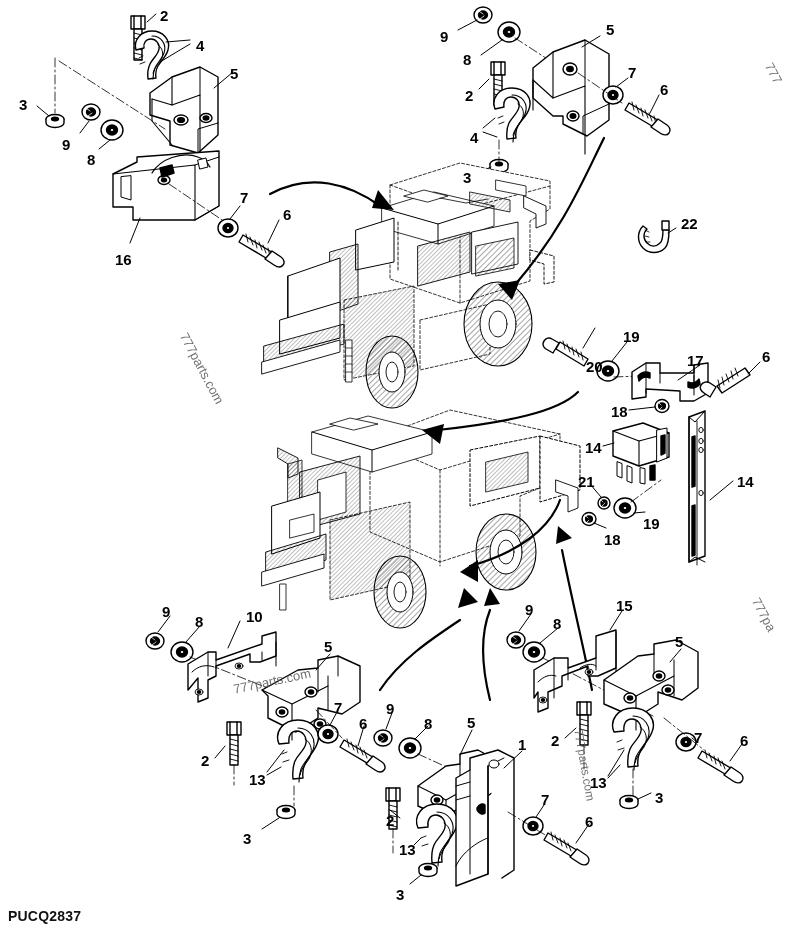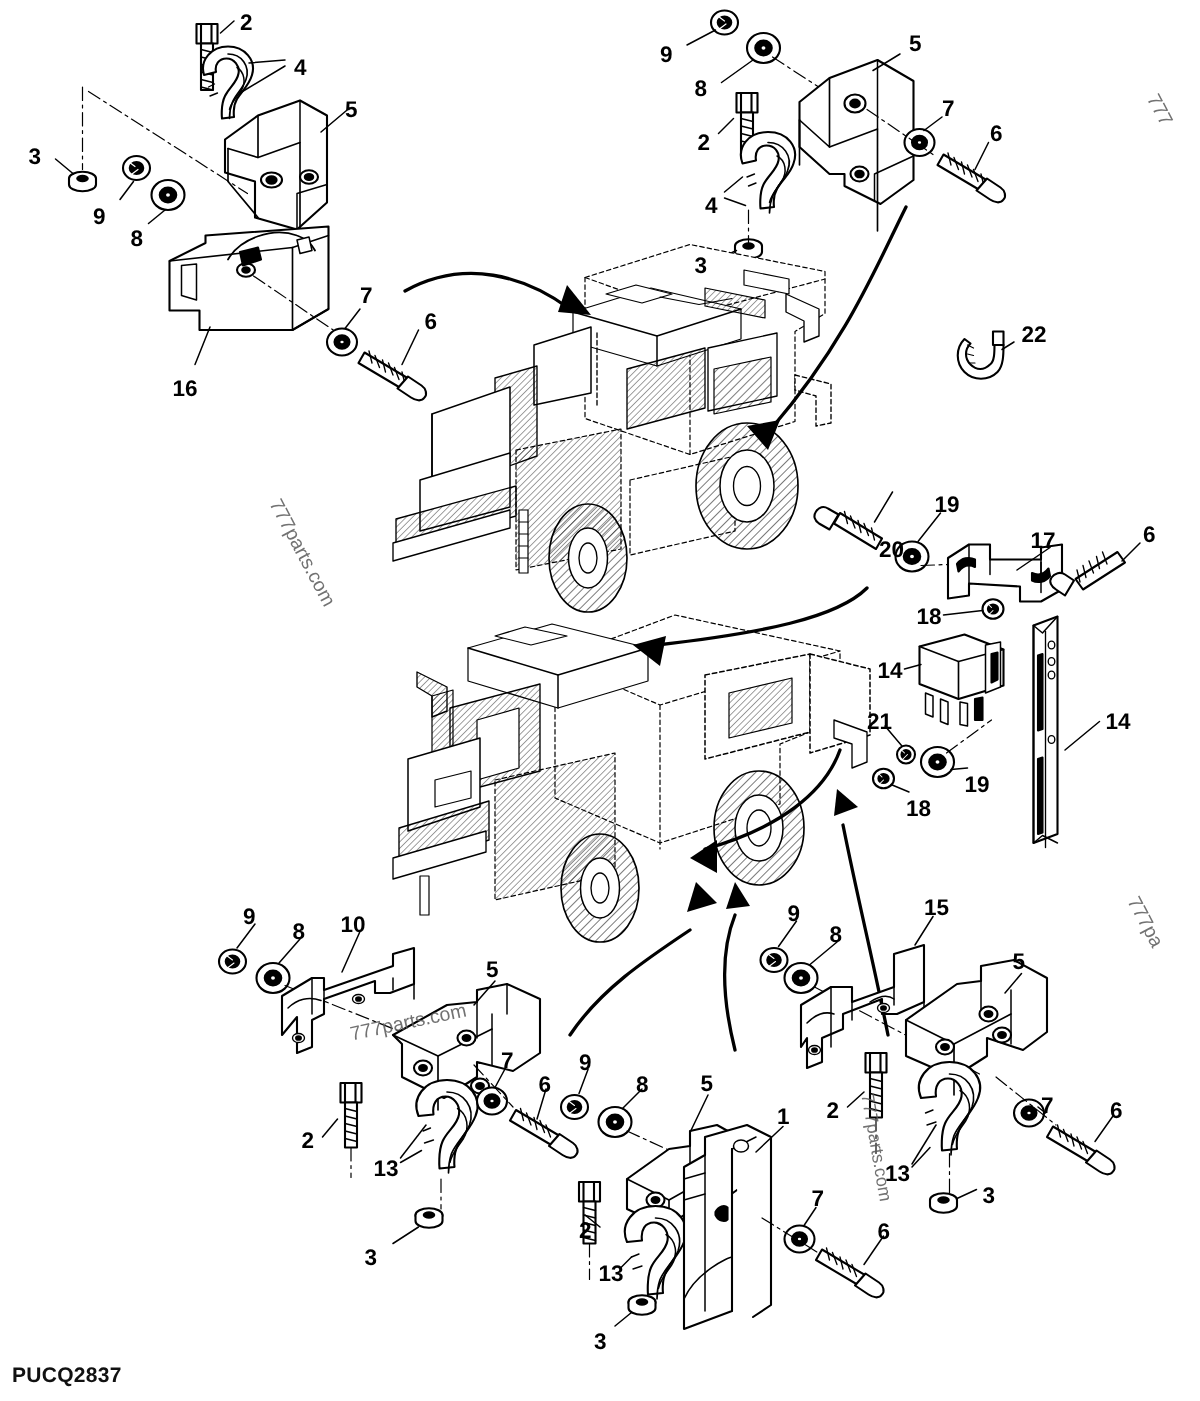--- a/index.html
+++ b/index.html
@@ -742,21 +742,21 @@
   <div class="callout" style="left:687px; top:353px;">17</div>
   <div class="callout" style="left:762px; top:349px;">6</div>
   <div class="callout" style="left:611px; top:404px;">18</div>
   <div class="callout" style="left:585px; top:440px;">14</div>
   <div class="callout" style="left:737px; top:474px;">14</div>
   <div class="callout" style="left:578px; top:474px;text-align:right;">21</div>
   <div class="callout" style="left:643px; top:516px;">19</div>
   <div class="callout" style="left:604px; top:532px;">18</div>
   <div class="callout" style="left:162px; top:604px;">9</div>
   <div class="callout" style="left:195px; top:614px;">8</div>
-  <div class="callout" style="left:227px; top:609px;">10</div>
+  <div class="callout" style="left:246px; top:609px;">10</div>
   <div class="callout" style="left:324px; top:639px;">5</div>
   <div class="callout" style="left:201px; top:753px;">2</div>
   <div class="callout" style="left:249px; top:772px;">13</div>
   <div class="callout" style="left:243px; top:831px;">3</div>
   <div class="callout" style="left:334px; top:700px;">7</div>
   <div class="callout" style="left:359px; top:716px;">6</div>
   <div class="callout" style="left:525px; top:602px;">9</div>
   <div class="callout" style="left:553px; top:616px;">8</div>
   <div class="callout" style="left:616px; top:598px;">15</div>
   <div class="callout" style="left:675px; top:634px;">5</div>

